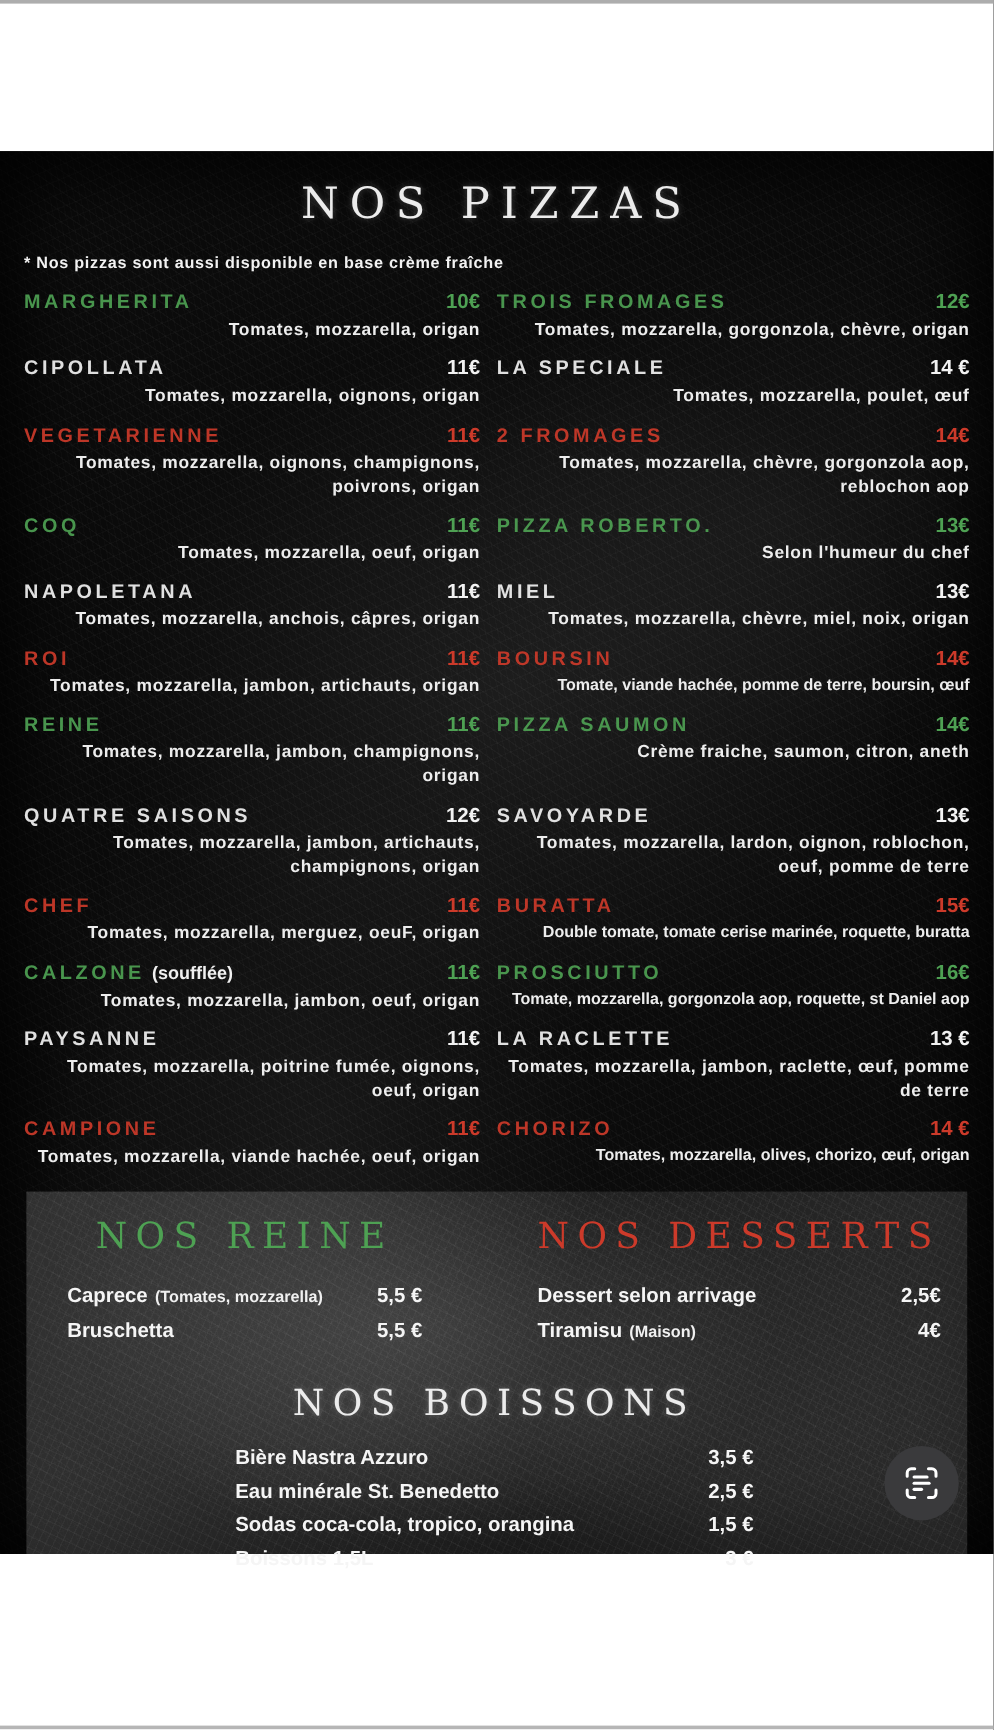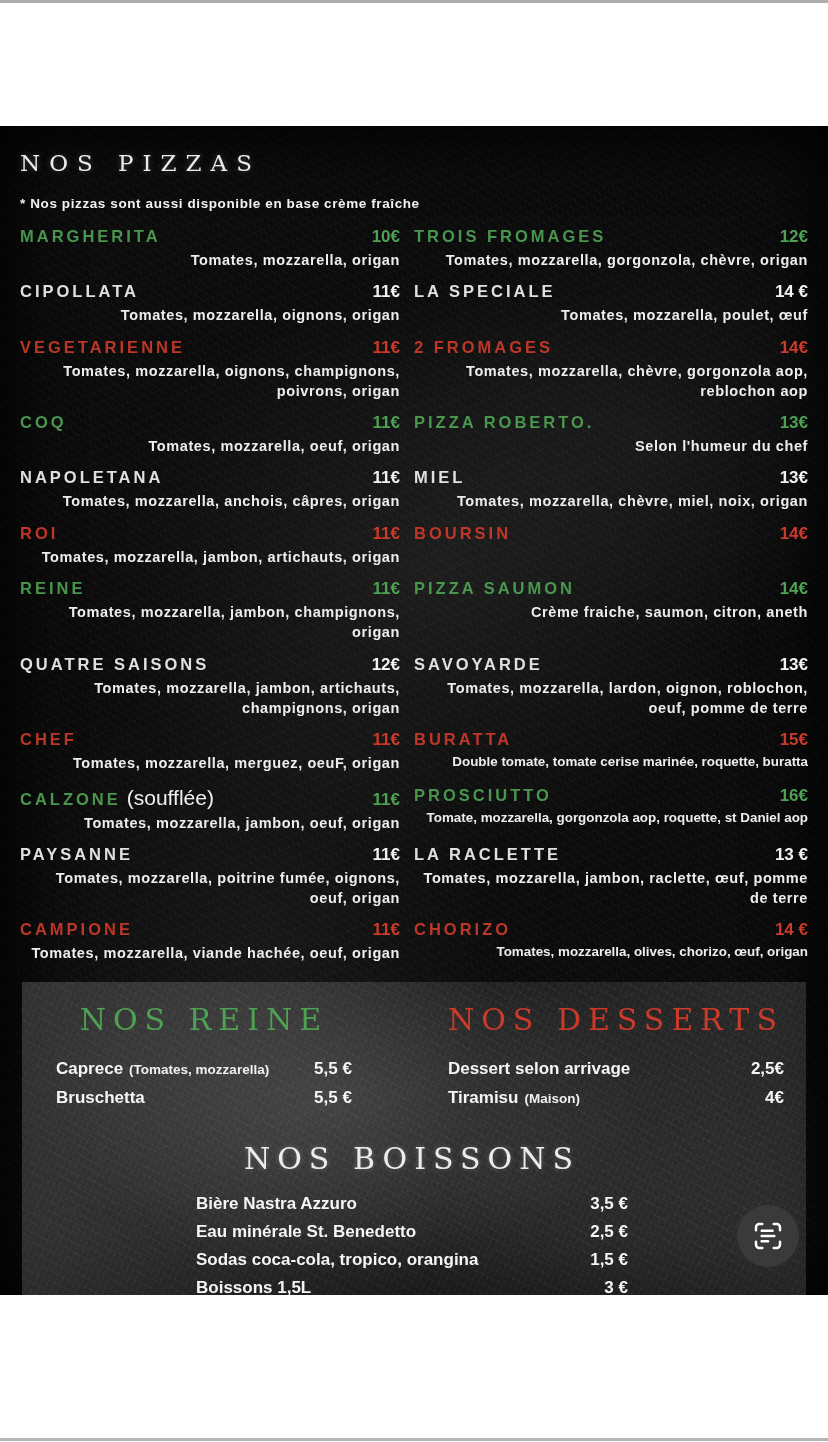--- a/index.html
+++ b/index.html
@@ -23,42 +23,42 @@
       radial-gradient(ellipse 500px 260px at 60% 90%, rgba(255,255,255,0.04), transparent 75%),
       repeating-linear-gradient(35deg, rgba(255,255,255,0.028) 0 1px, transparent 1px 7px),
       repeating-linear-gradient(-22deg, rgba(255,255,255,0.02) 0 1px, transparent 1px 11px),
       repeating-linear-gradient(78deg, rgba(255,255,255,0.015) 0 1px, transparent 1px 5px);
     box-shadow:inset 0 0 60px 18px rgba(0,0,0,0.85);
     box-sizing:border-box;
     padding:20px 20px 0 20px;
     color:#eee;
   }
   .board-title{
-    margin:4px 0 0 0;text-align:left;
+    margin:4px 0 0 0;text-align:center;
     font-family:"DejaVu Serif","Liberation Serif",serif;
-    font-weight:400;font-size:23px;letter-spacing:9px;
+    font-weight:400;font-size:36px;letter-spacing:9px;
     color:#ececec;text-shadow:0 0 6px rgba(255,255,255,0.25);
   }
   .note{
     margin:20px 0 0 0;font-size:13.5px;font-weight:bold;letter-spacing:0.6px;
     color:#f2f2f2;
   }
 
   
   .pizza-grid{
     margin-top:16px;
     display:grid;grid-template-columns:380px 1fr;column-gap:14px;text-align:right;
   }
   .pizza{margin-bottom:12px;}
   .pizza .line{display:flex;align-items:baseline;}
   .pname{
     font-size:16.5px;letter-spacing:3px;font-weight:bold;
     opacity:0.92;white-space:nowrap;
   }
-  .pqual{font-size:21px;font-weight:normal;color:#f0f0f0;margin-left:6px;white-space:nowrap;}
+  .pqual{font-size:15px;font-weight:bold;color:#f0f0f0;margin-left:6px;white-space:nowrap;}
   .pprice{margin-left:auto;font-size:17px;font-weight:bold;white-space:nowrap;}
   .pdesc{
     margin-top:3px;font-size:14.5px;font-weight:bold;letter-spacing:0.6px;
     line-height:1.4;color:#ededed;
   }
   .pdesc.tight{font-size:13.4px;letter-spacing:0;white-space:nowrap;}
   .green{color:var(--green,#4ea153);}
   .red{color:var(--red,#cc3a2a);}
   .white{color:#f2f2f2;}
 
@@ -204,20 +204,21 @@
     </div>
     <div class="pdesc">Tomates, mozzarella, jambon, artichauts, origan</div>
   </div>
 
   <div class="pizza">
     <div class="line">
       <span class="pname red">BOURSIN</span>
 
       <span class="pprice red">14€</span>
     </div>
+    <div class="pdesc tight">Tomate, viande hachée, pomme de terre, boursin, œuf</div>
   </div>
 
   <div class="pizza">
     <div class="line">
       <span class="pname green">REINE</span>
 
       <span class="pprice green">11€</span>
     </div>
     <div class="pdesc">Tomates, mozzarella, jambon, champignons, origan</div>
   </div>

